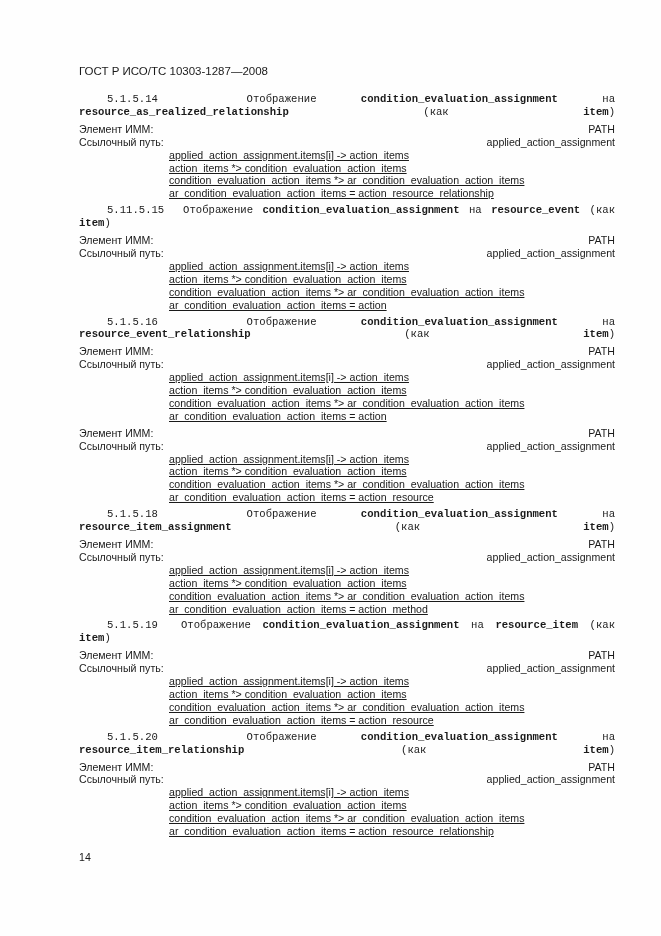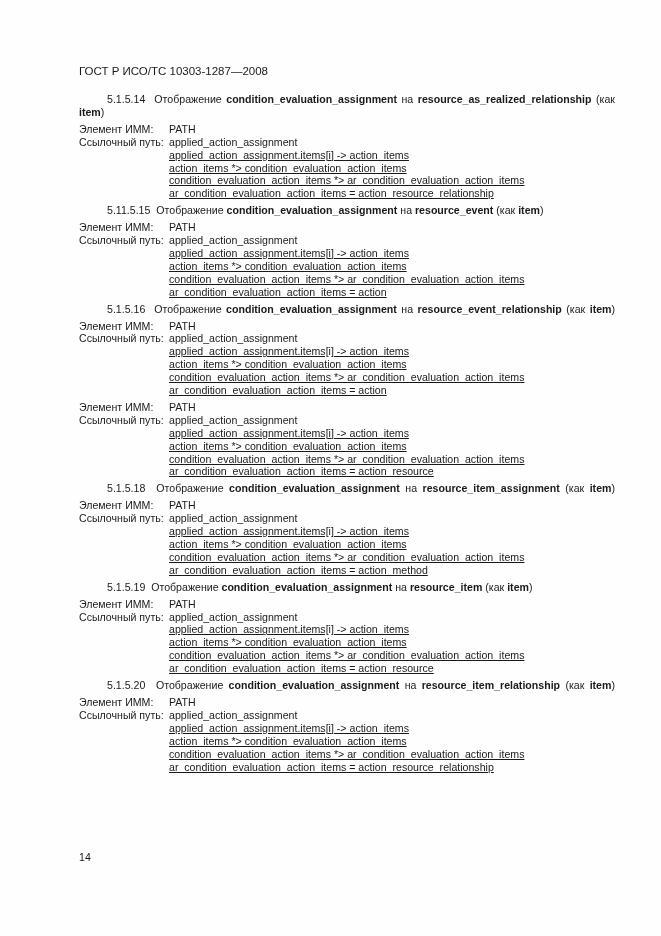--- a/index.html
+++ b/index.html
@@ -5,24 +5,24 @@
   html, body { margin: 0; padding: 0; }
   body {
     width: 661px; height: 936px; background: #fefefe; position: relative;
     font-family: "Liberation Sans", sans-serif; color: #1a1a1a; overflow: hidden;
   }
   .page-header {
     position: absolute; left: 79px; top: 65px; font-size: 11.5px; font-weight: normal; letter-spacing: 0;
   }
   .content { position: absolute; left: 79px; top: 93px; width: 536px; font-size: 10.6px; line-height: 12.9px; }
   .section { margin-bottom: 4px; }
-  .title { text-indent: 28px; text-align: justify; text-align-last: left; margin-bottom: 4px; }
+  .title { text-indent: 28px; text-align: justify; text-align-last: left; margin-bottom: 4px; font-family: Liberation Mono, monospace; }
   .title.wide { text-align-last: justify; }
   .title b { font-weight: bold; }
-  .row { display: flex; }
+  .row { display: flex; justify-content: space-between; }
   .row .lbl { width: 90px; flex: 0 0 90px; white-space: nowrap; }
   .row.elem .lbl { width: 90px; }
   .path-lines { margin-left: 90px; text-decoration: underline; }
   .path-lines div { white-space: nowrap; }
   .page-number { position: absolute; left: 79px; top: 851px; font-size: 10.6px; text-align: right; }
 </style>
 </head>
 <body>
 
 <div class="page-header">ГОСТ Р ИСО/ТС 10303-1287—2008</div>

